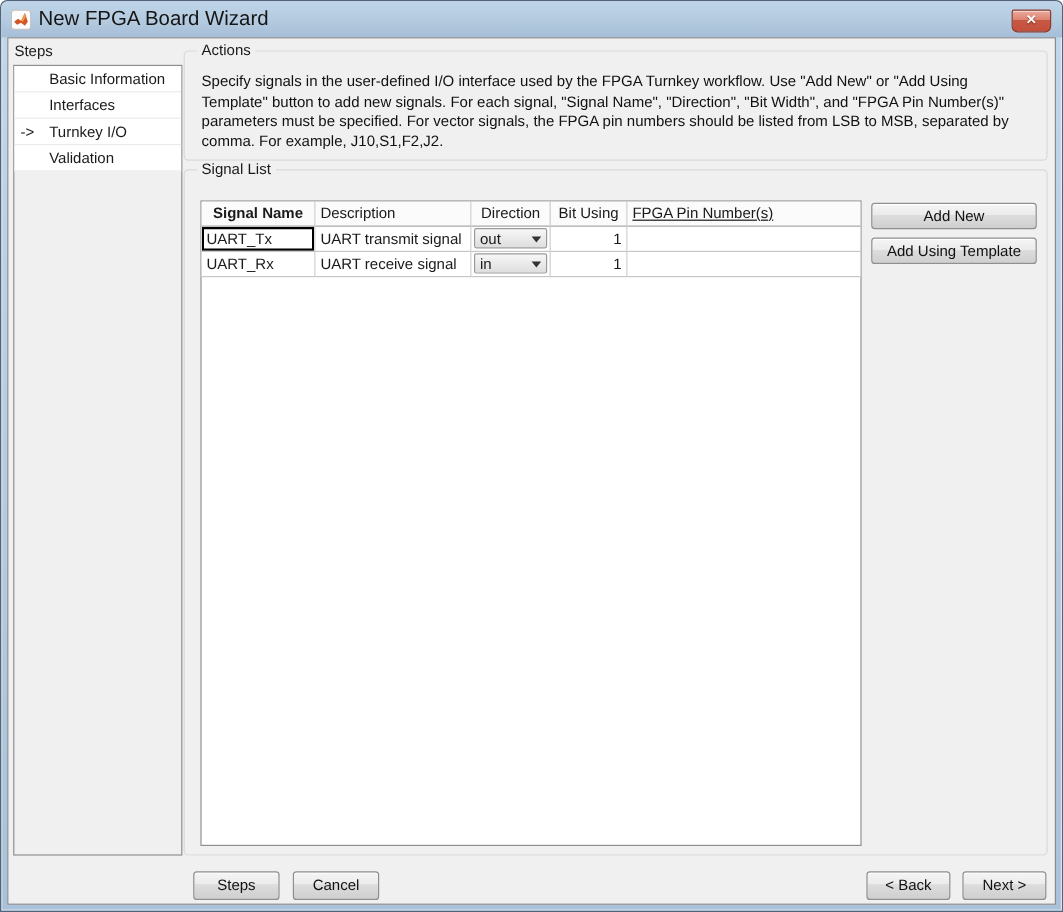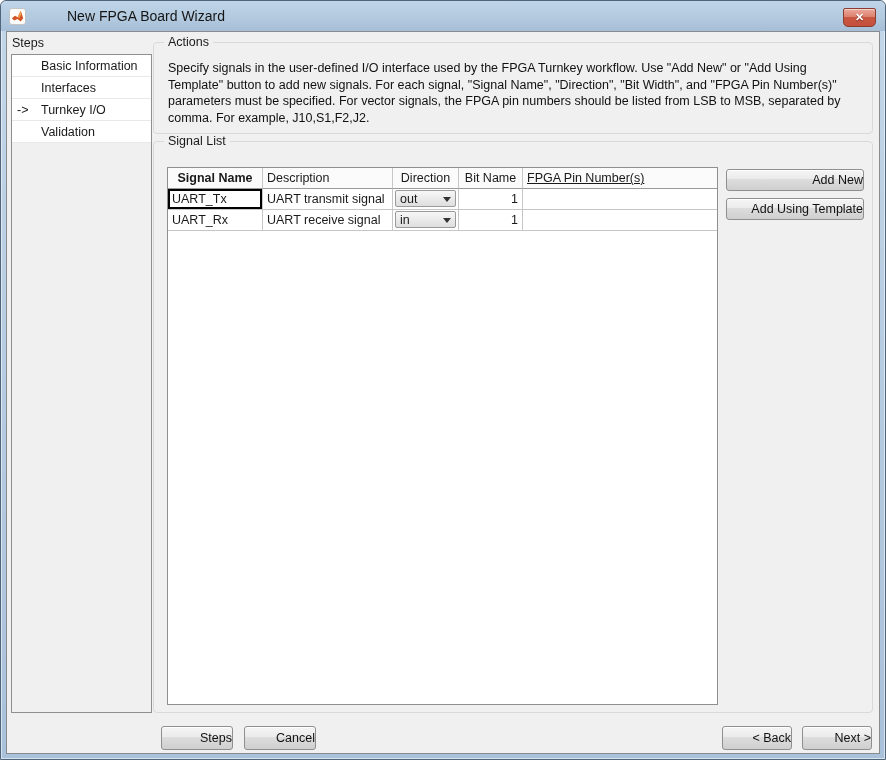--- a/index.html
+++ b/index.html
@@ -22,21 +22,21 @@
     padding-left:8px;
     background:linear-gradient(#bfd4e8 0%, #b3cadf 55%, #a6bed7 100%);
     border-radius:6px 6px 0 0;
   }
   .app-icon {
     width:17px; height:17px; background:#fdfdfd;
     border:1px solid #c4c4c4; border-radius:3px;
     display:flex; align-items:center; justify-content:center;
     margin-right:6px;
   }
-  .title-text { font-size:14px; color:#151515;margin-left:35px; }
+  .title-text { font-size:17px; color:#151515; }
   .close-btn {
     position:absolute; right:9px; top:7px;
     width:33px; height:19px;
     background:linear-gradient(#eba99b 0%, #dd8270 45%, #c95843 46%, #c4503c 100%);
     border:1px solid #8b3c30;
     border-radius:0 0 5px 5px;
     border-top-left-radius:2px; border-top-right-radius:2px;
     color:#fff; font-weight:bold; font-size:11px; line-height:17px;
     text-align:center; cursor:pointer;
     text-shadow:0 1px 1px rgba(90,20,10,.8);
@@ -115,21 +115,21 @@
     width:0; height:0;
     border-left:4px solid transparent; border-right:4px solid transparent;
     border-top:5px solid #333;
   }
 
   
   .btn {
     position:absolute;
     background:linear-gradient(#f5f5f5 0%, #ebebeb 45%, #dddddd 46%, #cfcfcf 100%);
     border:1px solid #8e8f8f; border-radius:3px;
-    font-size:12.5px; color:#111; text-align:right;
+    font-size:12.5px; color:#111; text-align:center;
     cursor:pointer;
     box-shadow: inset 0 1px 0 #fff;
   }
   .side-btn { left:572px; width:138px; height:22px; line-height:20px; }
   .b-addnew { top:27px; } .b-template { top:56px; } .b-delete { top:85px; }
   .footer-btn { height:24px; line-height:22px; top:694px; }
   .b-help { left:154px; width:72px; }
   .b-cancel { left:237px; width:72px; }
   .b-back { left:715px; width:70px; }
   .b-next { left:795px; width:70px; }
@@ -175,21 +175,21 @@
     </div>
 
     <div class="groupbox signal-box">
       <span class="gb-label">Signal List</span>
 
       <div class="sig-table">
         <div class="t-row t-head">
           <div class="t-cell c0 h-bold h-center">Signal Name</div>
           <div class="t-cell c1">Description</div>
           <div class="t-cell c2 h-center">Direction</div>
-          <div class="t-cell c3 h-center">Bit Name</div>
+          <div class="t-cell c3 h-center">Bit Using</div>
           <div class="t-cell c4">FPGA Pin Number(s)</div>
         </div>
 
         <div class="t-row">
           <div class="t-cell c0 cell-focused">UART_Tx</div>
           <div class="t-cell c1">UART transmit signal</div>
           <div class="t-cell c2" style="padding:0;">
             <div class="dd">
               <span>out</span>
               <span class="dd-arrow"></span>

